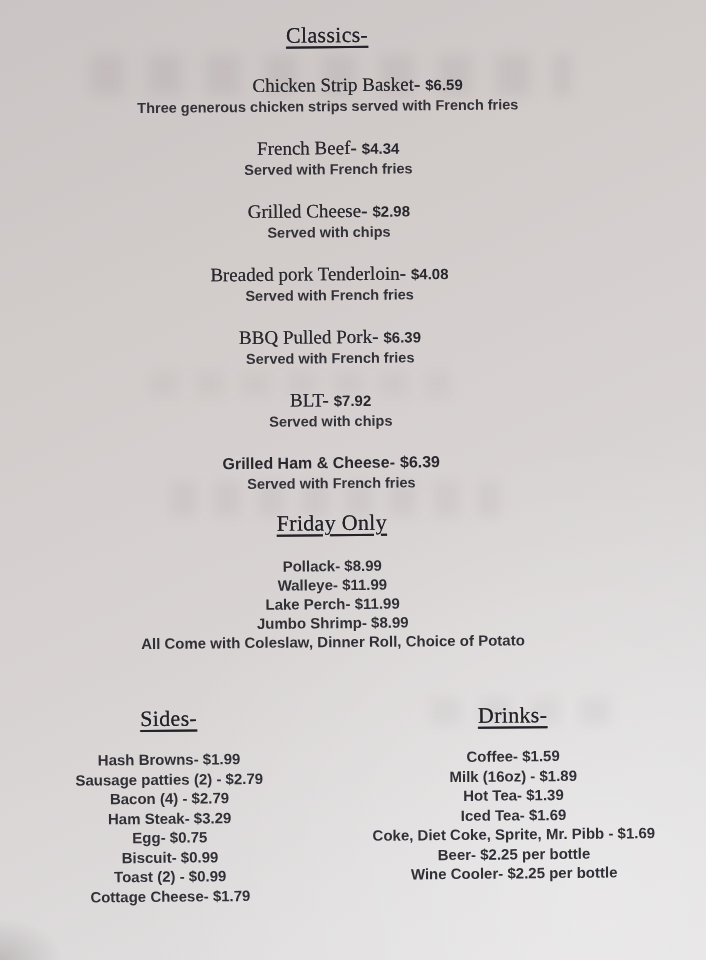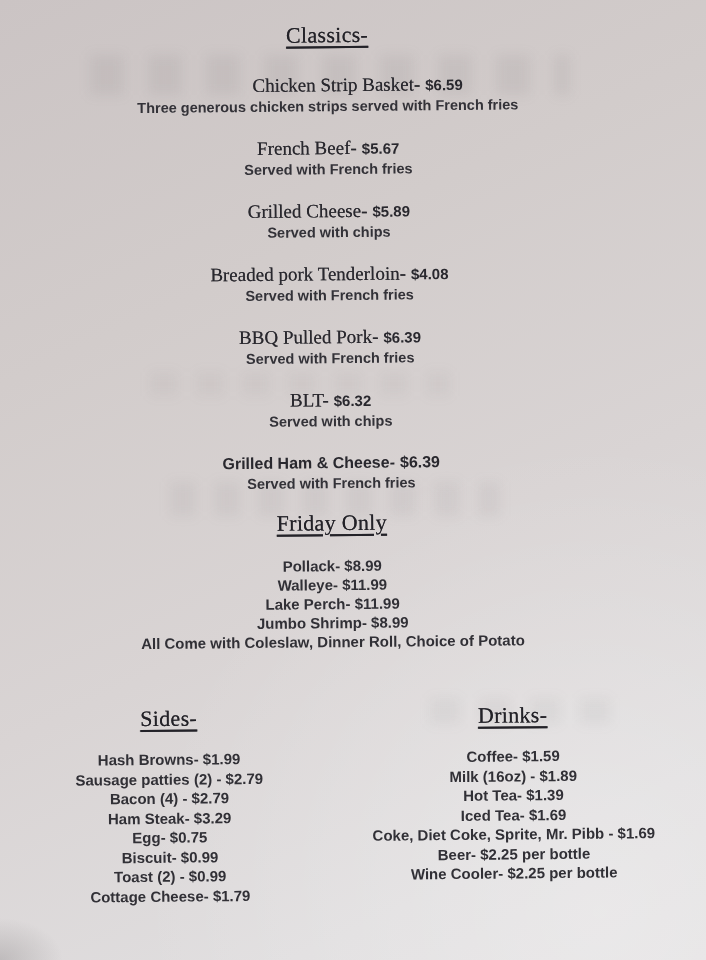--- a/index.html
+++ b/index.html
@@ -110,49 +110,49 @@
 
       <div class="menu-item shift-right">
         <div class="item-line">
           <span>Chicken Strip Basket-</span><span class="item-price">$6.59</span>
         </div>
         <div class="item-desc">Three generous chicken strips served with French fries</div>
       </div>
 
       <div class="menu-item">
         <div class="item-line">
-          <span>French Beef-</span><span class="item-price">$5.67</span>
+          <span>French Beef-</span><span class="item-price">$4.34</span>
         </div>
         <div class="item-desc">Served with French fries</div>
       </div>
 
       <div class="menu-item">
         <div class="item-line">
-          <span>Grilled Cheese-</span><span class="item-price">$5.89</span>
+          <span>Grilled Cheese-</span><span class="item-price">$2.98</span>
         </div>
         <div class="item-desc">Served with chips</div>
       </div>
 
       <div class="menu-item">
         <div class="item-line">
           <span>Breaded pork Tenderloin-</span><span class="item-price">$4.08</span>
         </div>
         <div class="item-desc">Served with French fries</div>
       </div>
 
       <div class="menu-item">
         <div class="item-line">
           <span>BBQ Pulled Pork-</span><span class="item-price">$6.39</span>
         </div>
         <div class="item-desc">Served with French fries</div>
       </div>
 
       <div class="menu-item">
         <div class="item-line">
-          <span>BLT-</span><span class="item-price">$6.32</span>
+          <span>BLT-</span><span class="item-price">$7.92</span>
         </div>
         <div class="item-desc">Served with chips</div>
       </div>
 
       <div class="menu-item sans-item">
         <div class="item-line">
           <span>Grilled Ham &amp; Cheese-</span><span class="item-price">$6.39</span>
         </div>
         <div class="item-desc">Served with French fries</div>
       </div>

